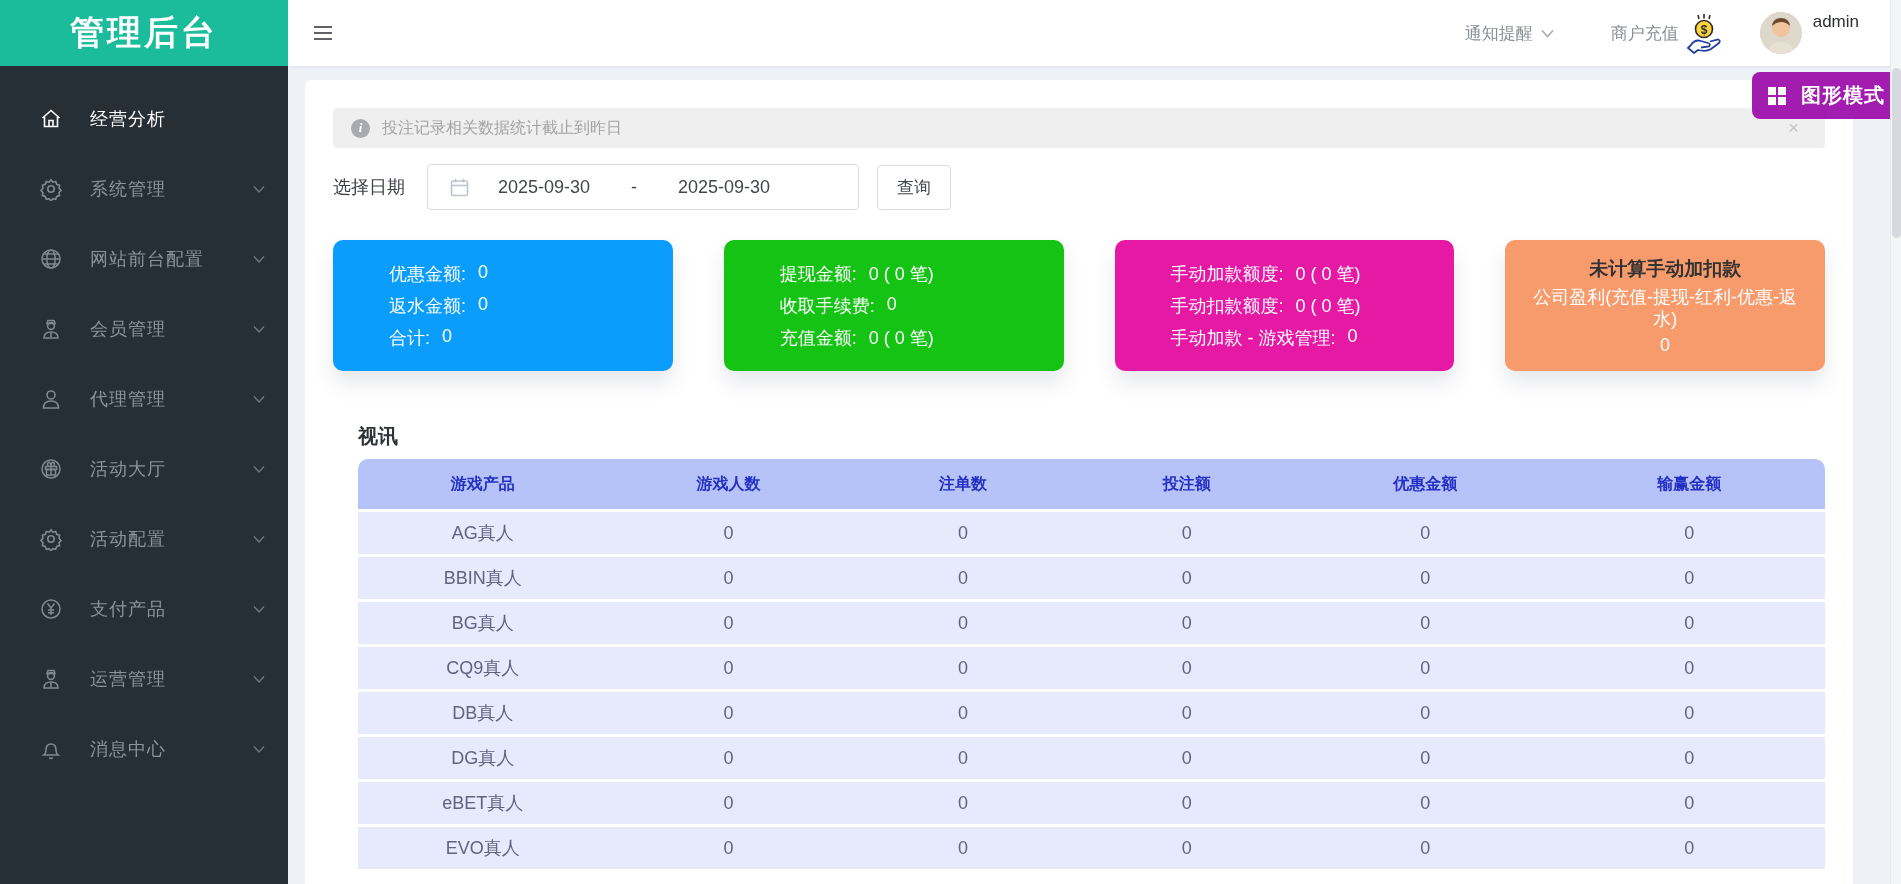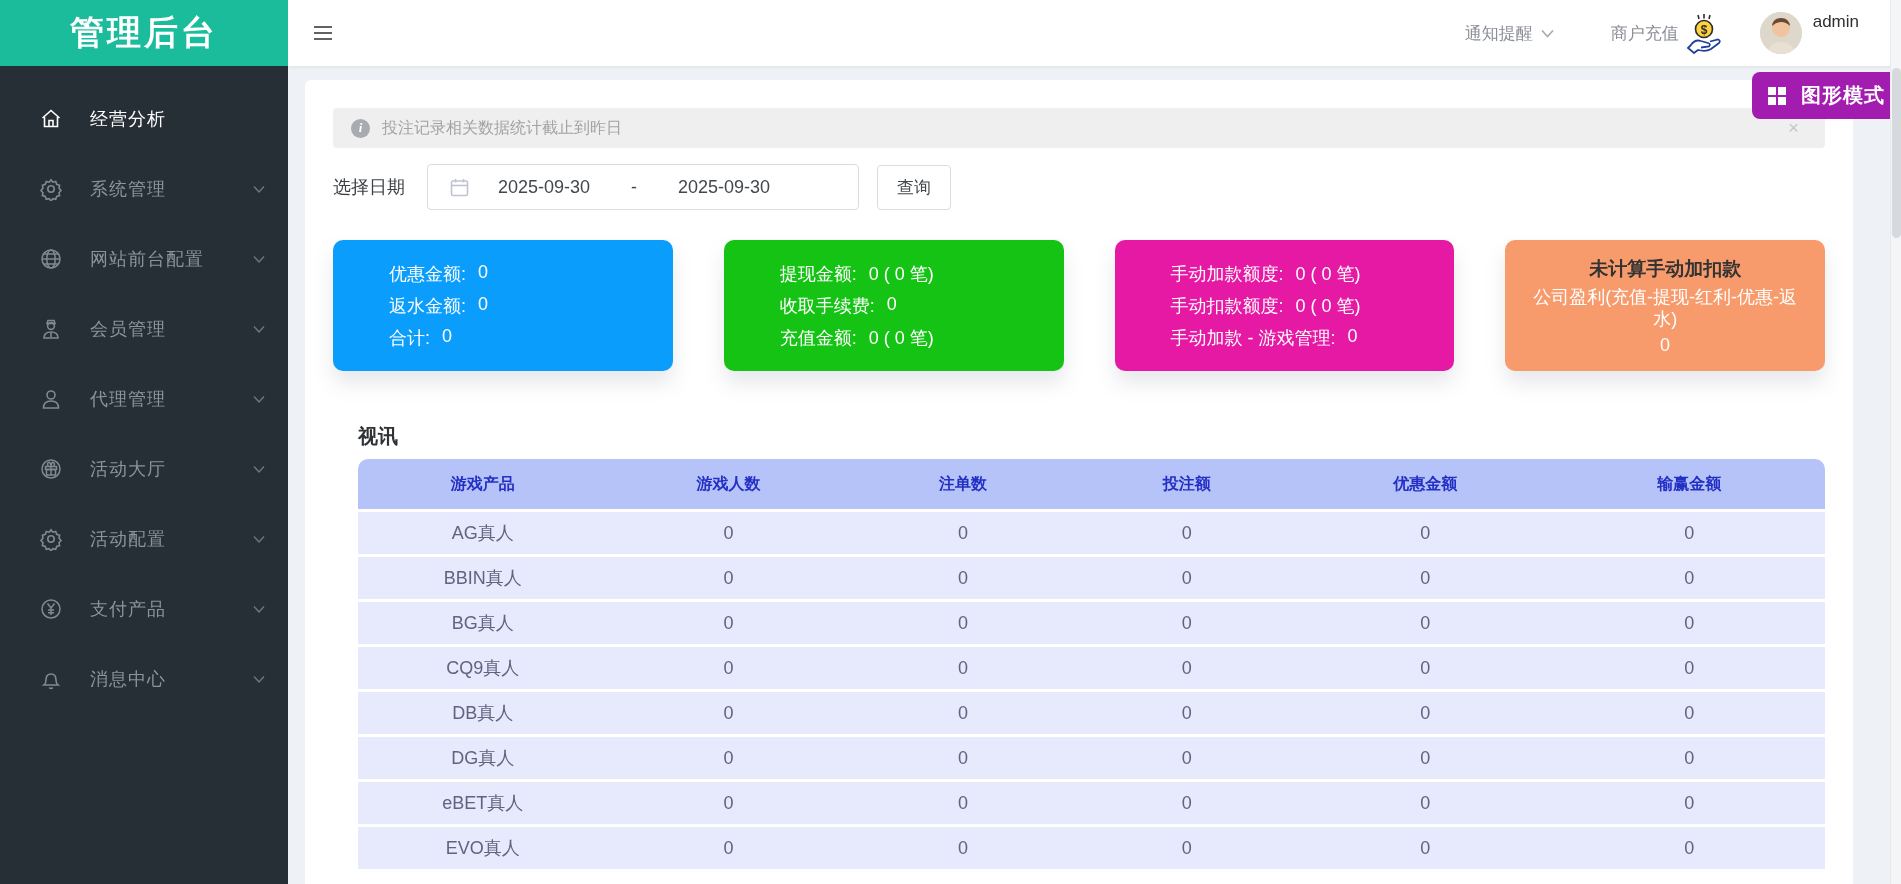--- a/index.html
+++ b/index.html
@@ -182,20 +182,34 @@
           </svg>
         </span>
         <span class="mi-label">支付产品</span>
         <svg class="mi-chevron" viewBox="0 0 14 14" style="visibility:visible">
           <polyline points="2,4.5 7,10 12,4.5" fill="none" stroke="#6e7880" stroke-width="1.4"></polyline>
         </svg>
       </div>
       <div class="menu-item">
         <span class="mi-icon">
           <svg width="24" height="24" viewBox="0 0 24 24" fill="none" stroke-width="1.6">
+            <path d="M8 6.5h8l-1-3H9z"></path>
+            <circle cx="12" cy="9" r="3.4"></circle>
+            <path d="M5 21q0-6 7-6t7 6z"></path>
+            <line x1="12" y1="15.5" x2="12" y2="20"></line>
+          </svg>
+        </span>
+        <span class="mi-label">运营管理</span>
+        <svg class="mi-chevron" viewBox="0 0 14 14" style="visibility:visible">
+          <polyline points="2,4.5 7,10 12,4.5" fill="none" stroke="#6e7880" stroke-width="1.4"></polyline>
+        </svg>
+      </div>
+      <div class="menu-item">
+        <span class="mi-icon">
+          <svg width="24" height="24" viewBox="0 0 24 24" fill="none" stroke-width="1.6">
             <path d="M5 18q2-1.5 2-5 0-6 5-6t5 6q0 3.5 2 5z"></path>
             <path d="M10.3 20.5q.7 1 1.7 1t1.7-1"></path>
           </svg>
         </span>
         <span class="mi-label">消息中心</span>
         <svg class="mi-chevron" viewBox="0 0 14 14" style="visibility:visible">
           <polyline points="2,4.5 7,10 12,4.5" fill="none" stroke="#6e7880" stroke-width="1.4"></polyline>
         </svg>
       </div>
     </nav>

